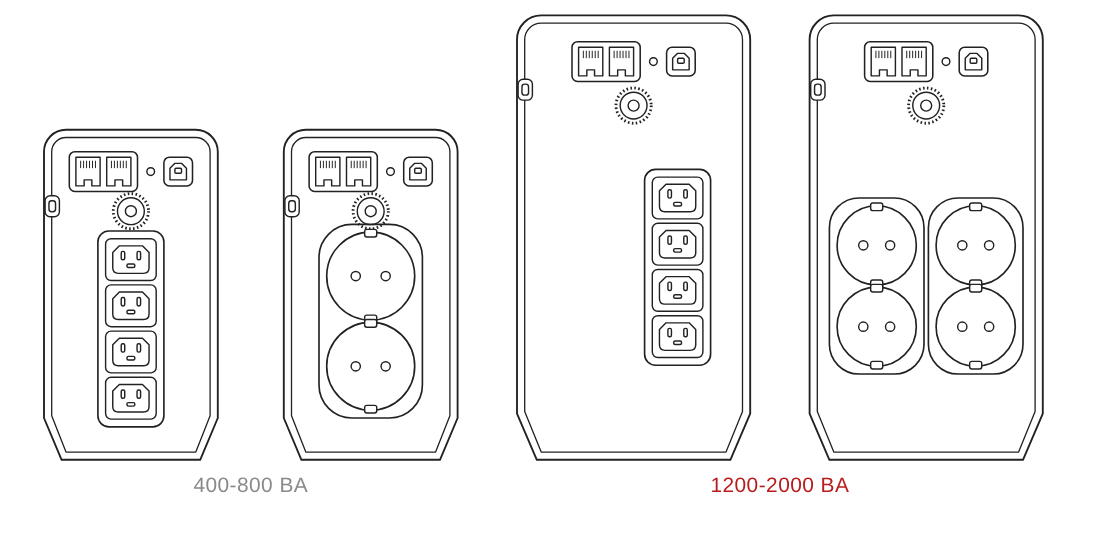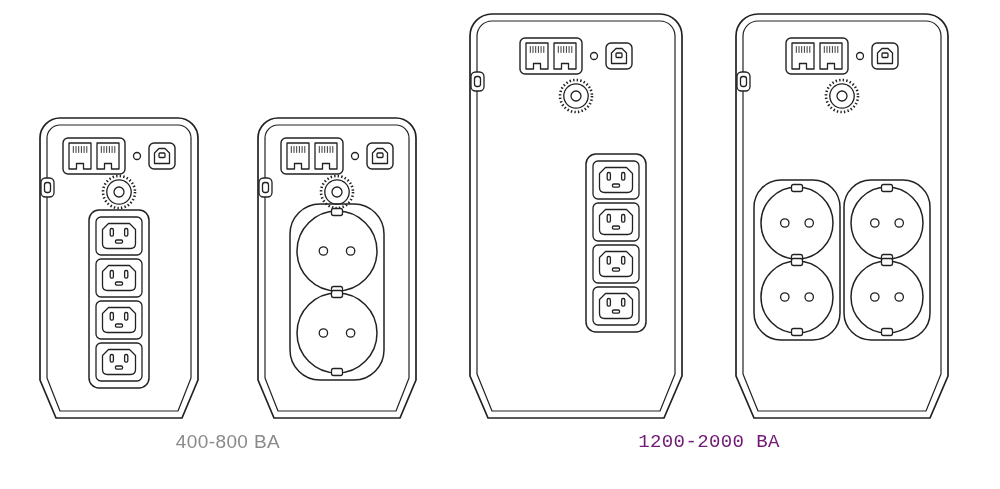--- a/index.html
+++ b/index.html
@@ -273,16 +273,16 @@
                 <circle cx="153" cy="285" r="36" stroke-width="1.5"></circle>
                 <rect x="147.5" y="246.5" width="11" height="7" rx="2" fill="#fff"></rect>
                 <rect x="147.5" y="316.5" width="11" height="7" rx="2" fill="#fff"></rect>
                 <circle cx="140.8" cy="285" r="4.2"></circle>
                 <circle cx="165.2" cy="285" r="4.2"></circle>
               </g>
             </g>
           </g>
         </svg>
     </div>
-    <div class="group-label" style="color: #701a75; font-family: Liberation Mono, monospace;">1200-2000 BA</div>
+    <div class="group-label" style="color: #b91c1c;">1200-2000 BA</div>
   </div>
 
 </div>
 
 </body></html>

